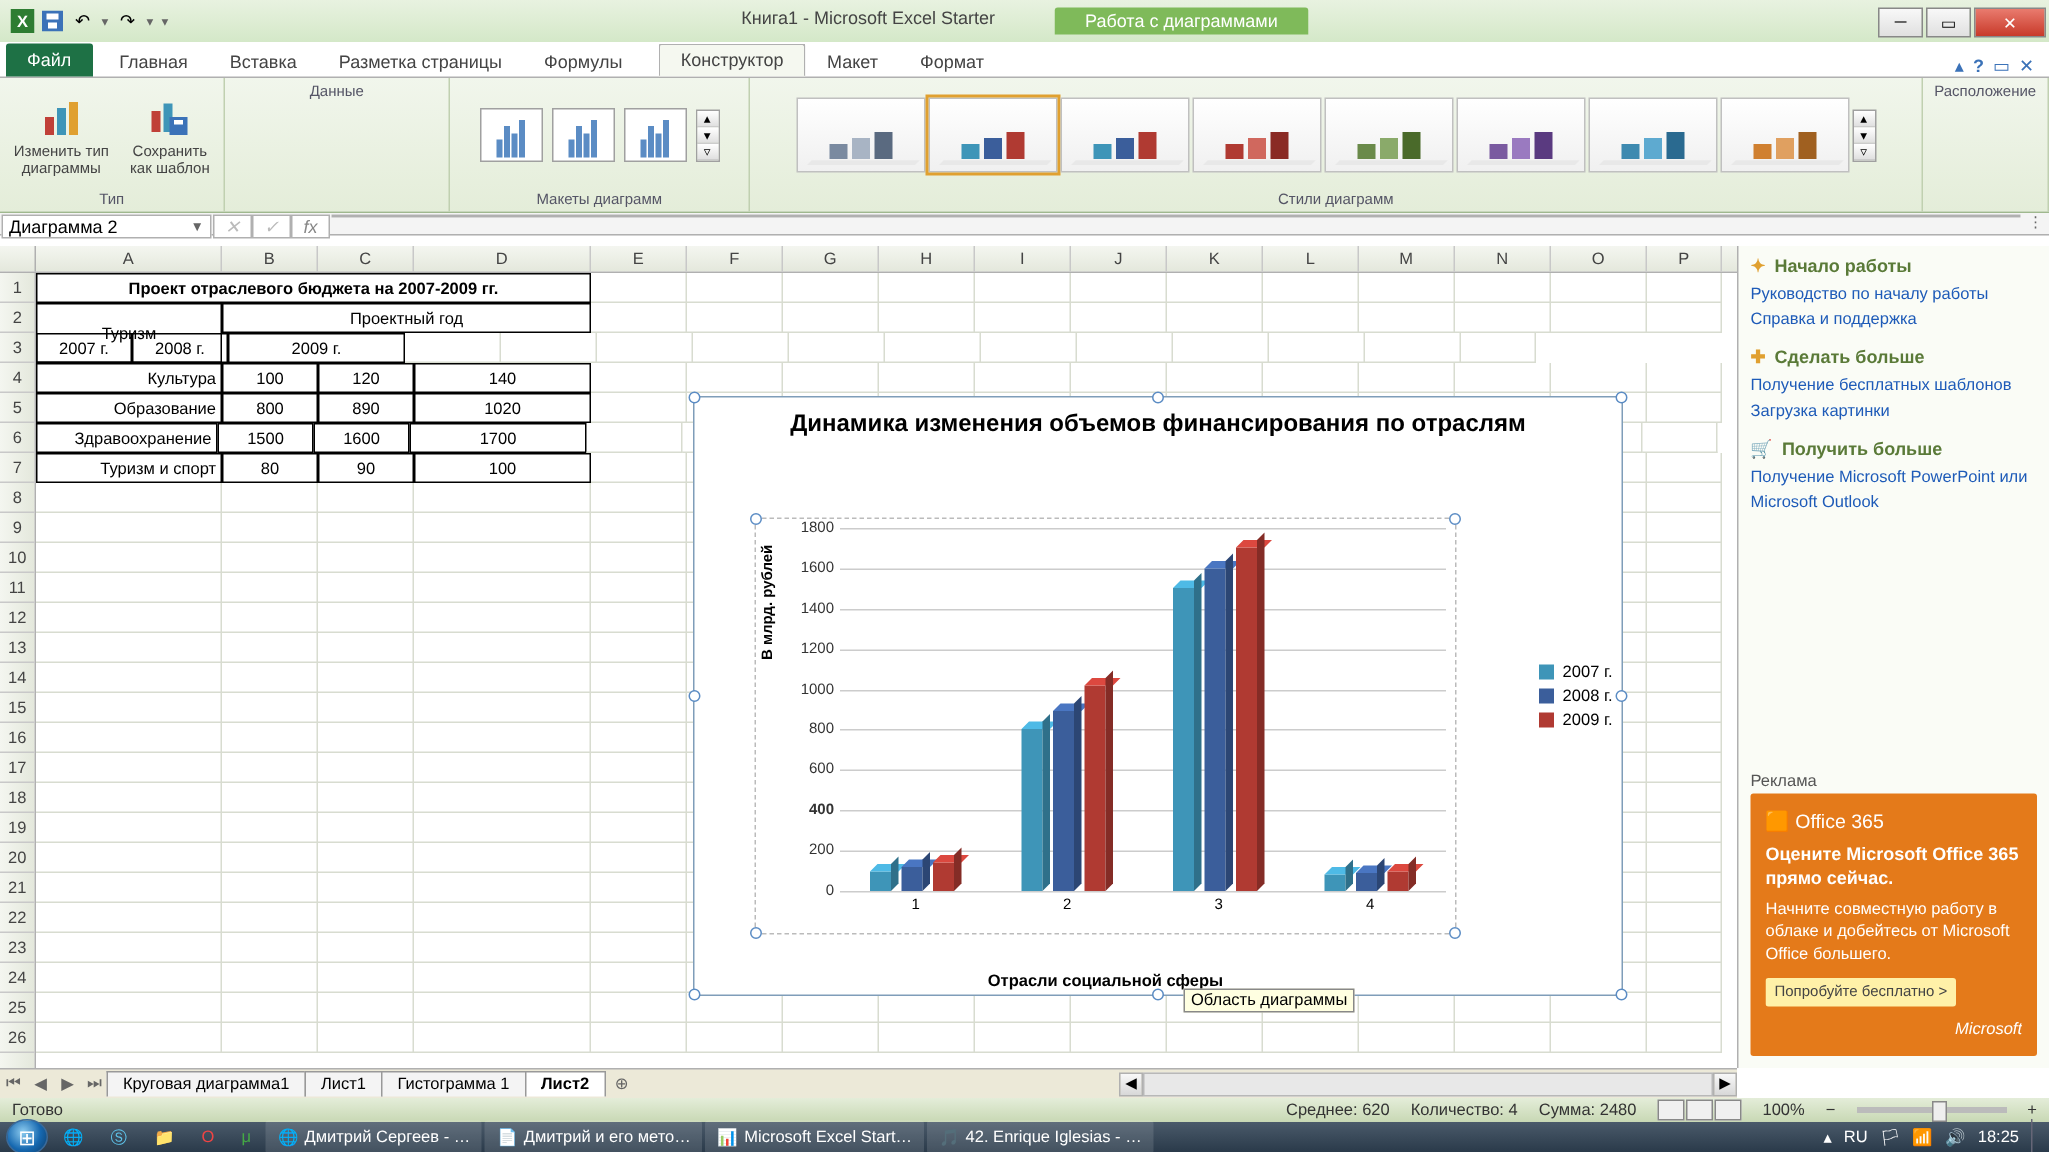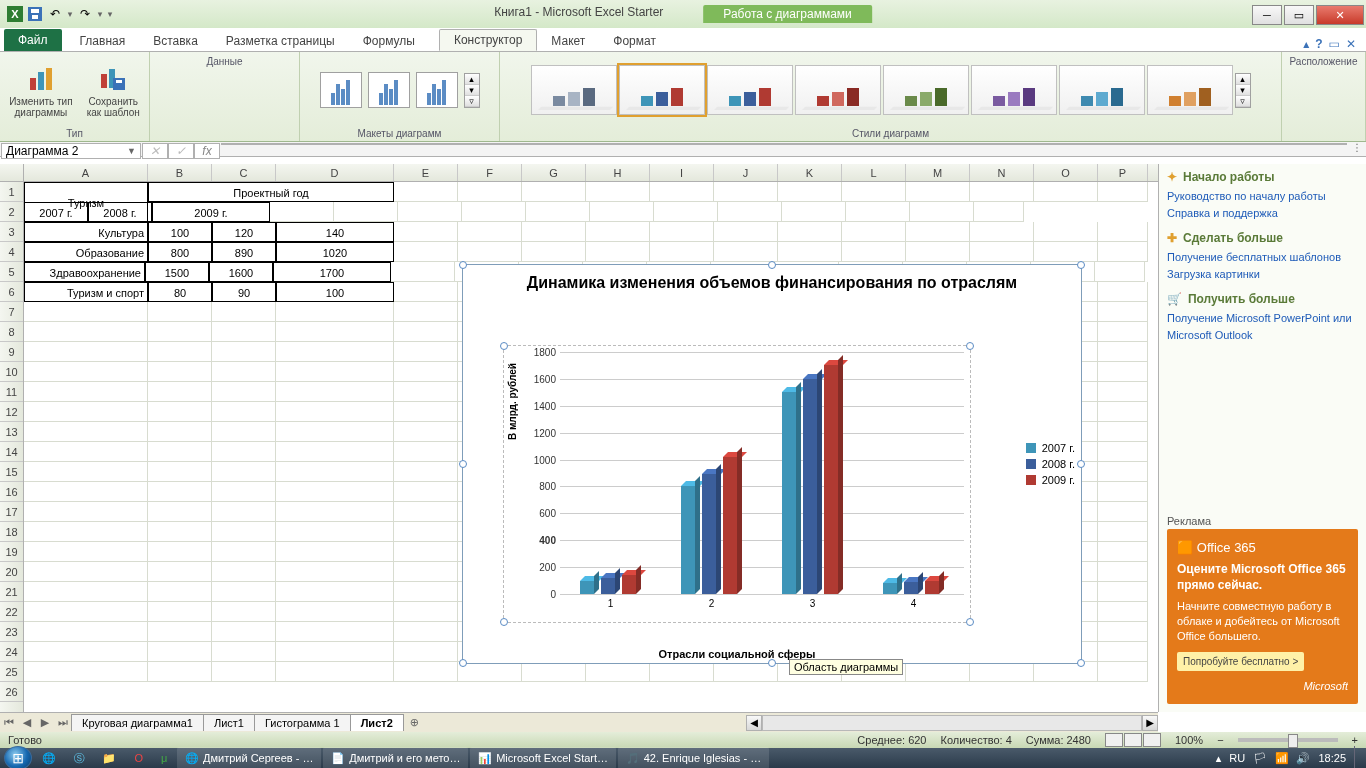--- a/index.html
+++ b/index.html
@@ -361,20 +361,35 @@
         <div class="rh">19</div>
         <div class="rh">20</div>
         <div class="rh">21</div>
         <div class="rh">22</div>
         <div class="rh">23</div>
         <div class="rh">24</div>
         <div class="rh">25</div>
         <div class="rh">26</div>
       </div>
     <div class="cells" id="cells">
+        <div class="grid-row">
+          <div class="cell bold center dt" style="width: 370px;">Проект отраслевого бюджета на 2007-2009 гг.</div>
+          <div class="cell" style="width: 64px;"></div>
+          <div class="cell" style="width: 64px;"></div>
+          <div class="cell" style="width: 64px;"></div>
+          <div class="cell" style="width: 64px;"></div>
+          <div class="cell" style="width: 64px;"></div>
+          <div class="cell" style="width: 64px;"></div>
+          <div class="cell" style="width: 64px;"></div>
+          <div class="cell" style="width: 64px;"></div>
+          <div class="cell" style="width: 64px;"></div>
+          <div class="cell" style="width: 64px;"></div>
+          <div class="cell" style="width: 64px;"></div>
+          <div class="cell" style="width: 50px;"></div>
+        </div>
         <div class="grid-row">
           <div class="cell center dt" style="width: 124px; height: 40px; line-height: 40px;">Туризм</div>
           <div class="cell center dt" style="width: 246px;">Проектный год</div>
           <div class="cell" style="width: 64px;"></div>
           <div class="cell" style="width: 64px;"></div>
           <div class="cell" style="width: 64px;"></div>
           <div class="cell" style="width: 64px;"></div>
           <div class="cell" style="width: 64px;"></div>
           <div class="cell" style="width: 64px;"></div>
           <div class="cell" style="width: 64px;"></div>

